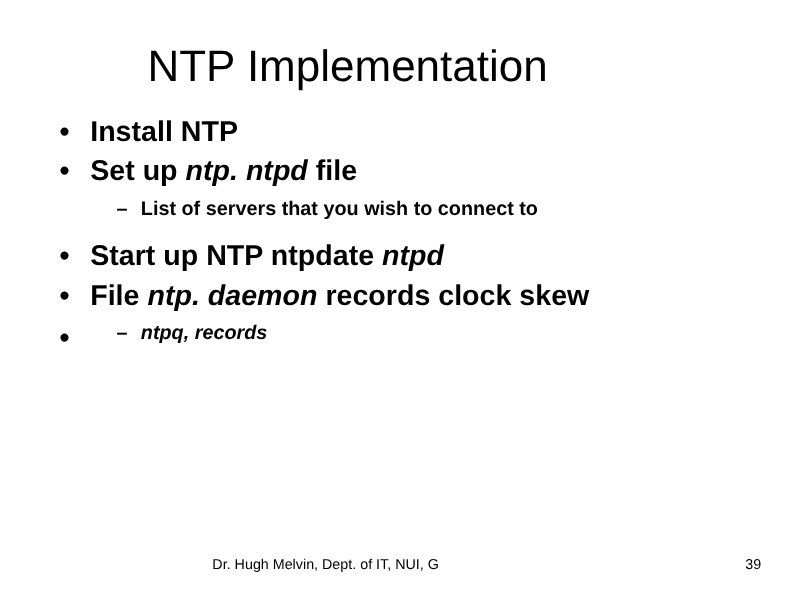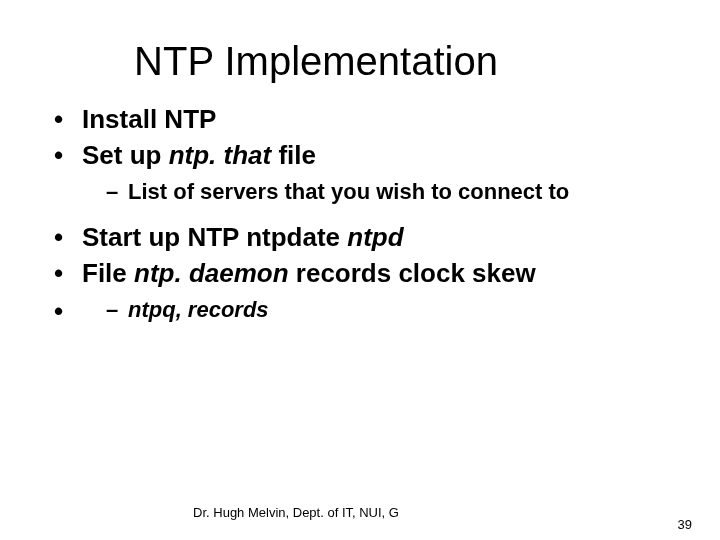--- a/index.html
+++ b/index.html
@@ -53,21 +53,21 @@
   position: absolute;
   left: 0;
   top: 0;
   font-size: 26px;
   line-height: 1.23;
 }
 ul.lvl2 {
   list-style: none;
   margin: 6px 0 16px 0;
   padding: 0 0 0 24px;
-  font-size: 22px;
+  font-size: 18px;
   line-height: 1.28;
 }
 ul.lvl2 > li {
   position: relative;
   padding-left: 22px;
   margin-bottom: 2px;
 }
 ul.lvl2 > li::before {
   content: "–";
   position: absolute;
@@ -78,41 +78,41 @@
 .footer {
   position: absolute;
   bottom: 20px;
   left: 0;
   width: 592px;
   text-align: center;
   font-size: 13px;
 }
 .pagenum {
   position: absolute;
-  bottom: 8px;
+  bottom: 20px;
   right: 28px;
   font-size: 13px;
 }
 </style>
 </head>
 <body>
 
 <div class="slide">
 
   <div class="title">NTP Implementation</div>
 
   <div class="body">
     <ul class="lvl1">
 
       <li>
         <span>Install NTP</span>
       </li>
 
       <li>
-        <span>Set up </span><span class="italic">ntp. that</span><span> file</span>
+        <span>Set up </span><span class="italic">ntp. ntpd</span><span> file</span>
         <ul class="lvl2">
           <li>
             <span>List of servers that you wish to connect to</span>
           </li>
         </ul>
       </li>
 
       <li>
         <span>Start up NTP ntpdate </span><span class="italic">ntpd</span>
       </li>

